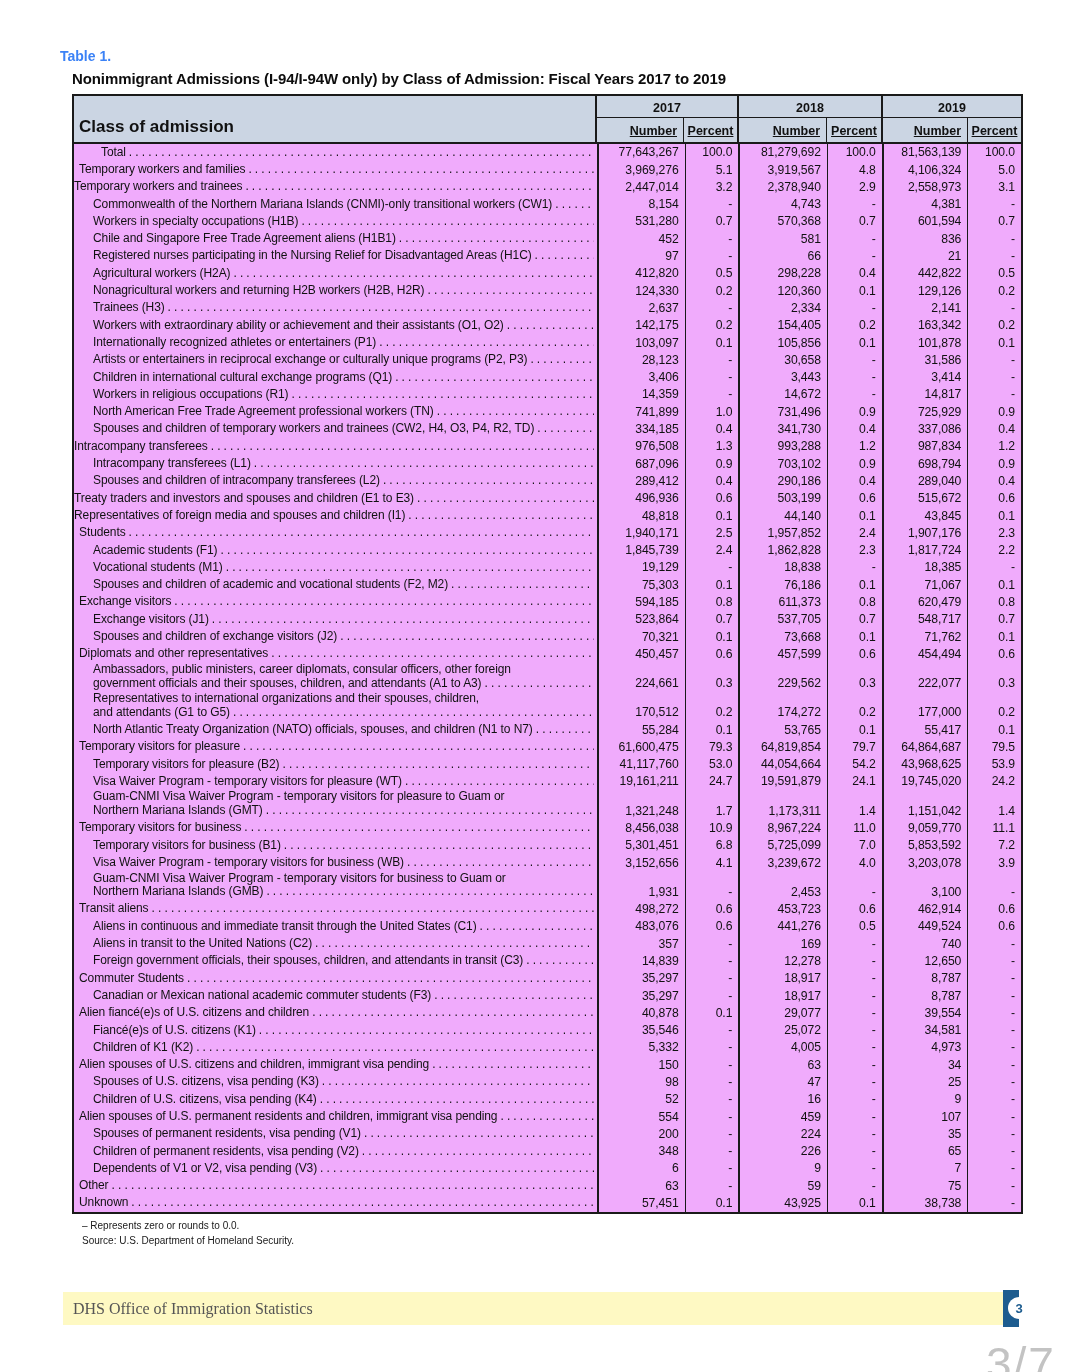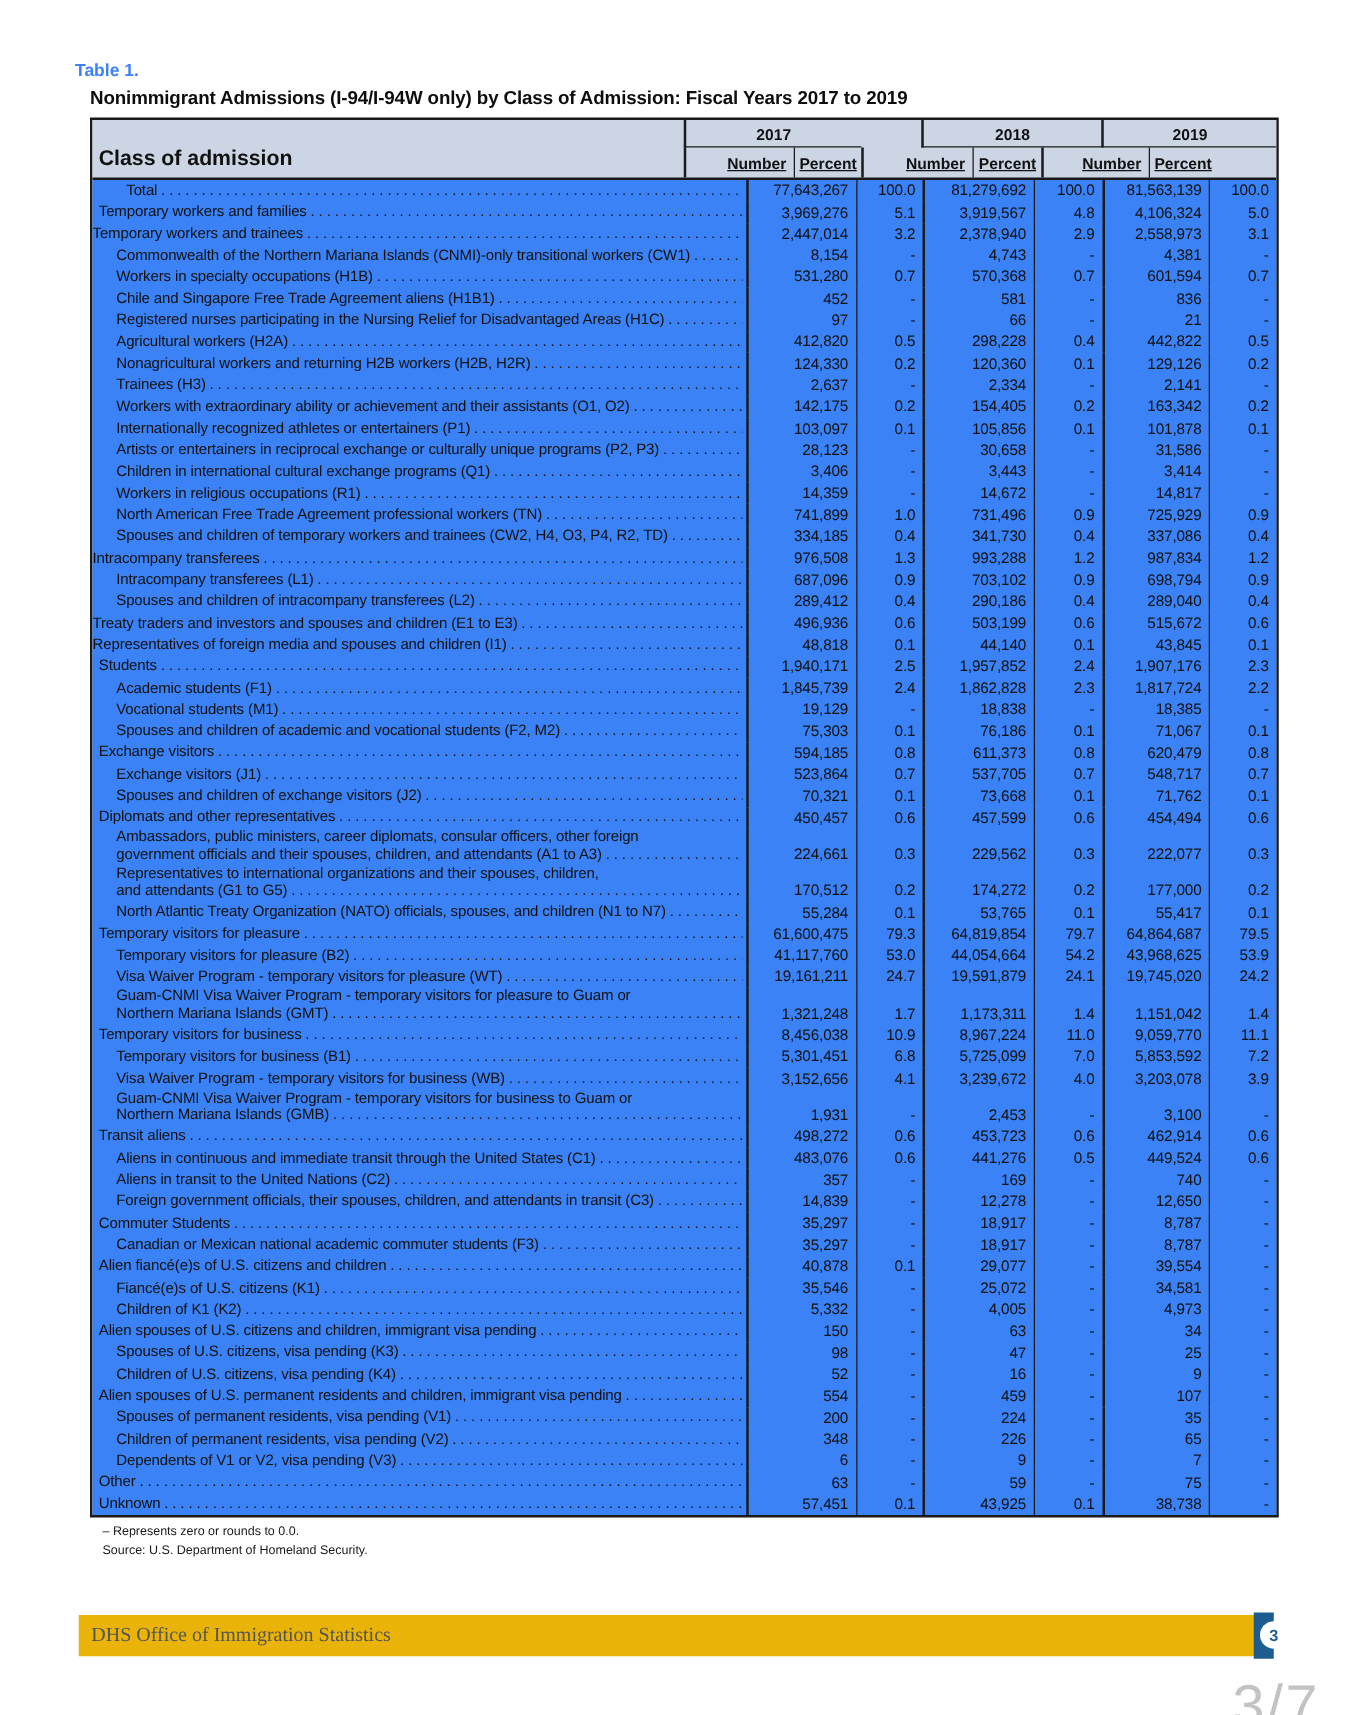--- a/index.html
+++ b/index.html
@@ -33,35 +33,35 @@
   }
   .th-right { display: flex; flex-direction: column; flex: 1; }
   .th-years { display: flex; height: 22px; }
   .th-year {
     display: flex; align-items: flex-end; justify-content: center;
     font-weight: bold; font-size: 12.5px;
     border-left: 2px solid #1a1a1a; border-bottom: 1px solid #1a1a1a;
     padding-bottom: 2px;
   }
   .th-year.g1 { width: 142px; }
-  .th-year.g2 { width: 144px; margin-left: 48px; }
+  .th-year.g2 { width: 144px; }
   .th-year.g3 { width: 140px; }
   .th-subs { display: flex; height: 24px; }
   .th-sub {
     display: flex; align-items: flex-end; font-weight: bold; font-size: 12.5px;
     padding-bottom: 4px;
     text-decoration: underline;
   }
   .th-sub.numh { justify-content: flex-end; padding-right: 6px; border-left: 2px solid #1a1a1a; }
   .th-sub.pcth { justify-content: center; border-left: 1px solid #1a1a1a; }
   .th-subs .c1 { width: 88px; } .th-subs .c2 { width: 54px; }
   .th-subs .c3 { width: 89px; } .th-subs .c4 { width: 55px; }
   .th-subs .c5 { width: 86px; } .th-subs .c6 { width: 54px; }
 
-  .tbody { background: #3b82f6; }
+  .tbody { background: #f0abfc; }
   .row { display: flex; align-items: stretch; min-height: 17.3px; }
   .cell.lab {
     width: 523px; display: flex; flex-direction: column; justify-content: flex-end;
     padding-bottom: 2px; line-height: 13.6px; letter-spacing: -0.1px;
   }
   .l1 { white-space: nowrap; overflow: hidden; }
   .l2 { display: flex; align-items: baseline; overflow: hidden; }
   .lt { white-space: nowrap; }
   .dots {
     flex: 1; overflow: hidden; white-space: nowrap;
@@ -87,21 +87,21 @@
   .row .cell:nth-child(6) { width: 86px; }
   .row .cell:nth-child(7) { width: 54px; }
 
   .footnote { position: absolute; left: 82px; font-size: 10px; color: #1a1a1a; }
   .fn1 { top: 1220px; }
   .fn2 { top: 1235px; }
 
   
   .footer-bar {
     position: absolute; left: 63px; top: 1292px; width: 942px; height: 33px;
-    background: #eab308; display: flex; align-items: center;
+    background: #fef9c3; display: flex; align-items: center;
   }
   .footer-text {
     font-family: "Liberation Serif", serif; font-size: 16px; color: #555;
     padding-left: 10px;
   }
   .page-tab {
     position: absolute; left: 1003px; top: 1290px; width: 16px; height: 37px;
     background: #1d5c8f;
   }
   .page-tab-circle {

